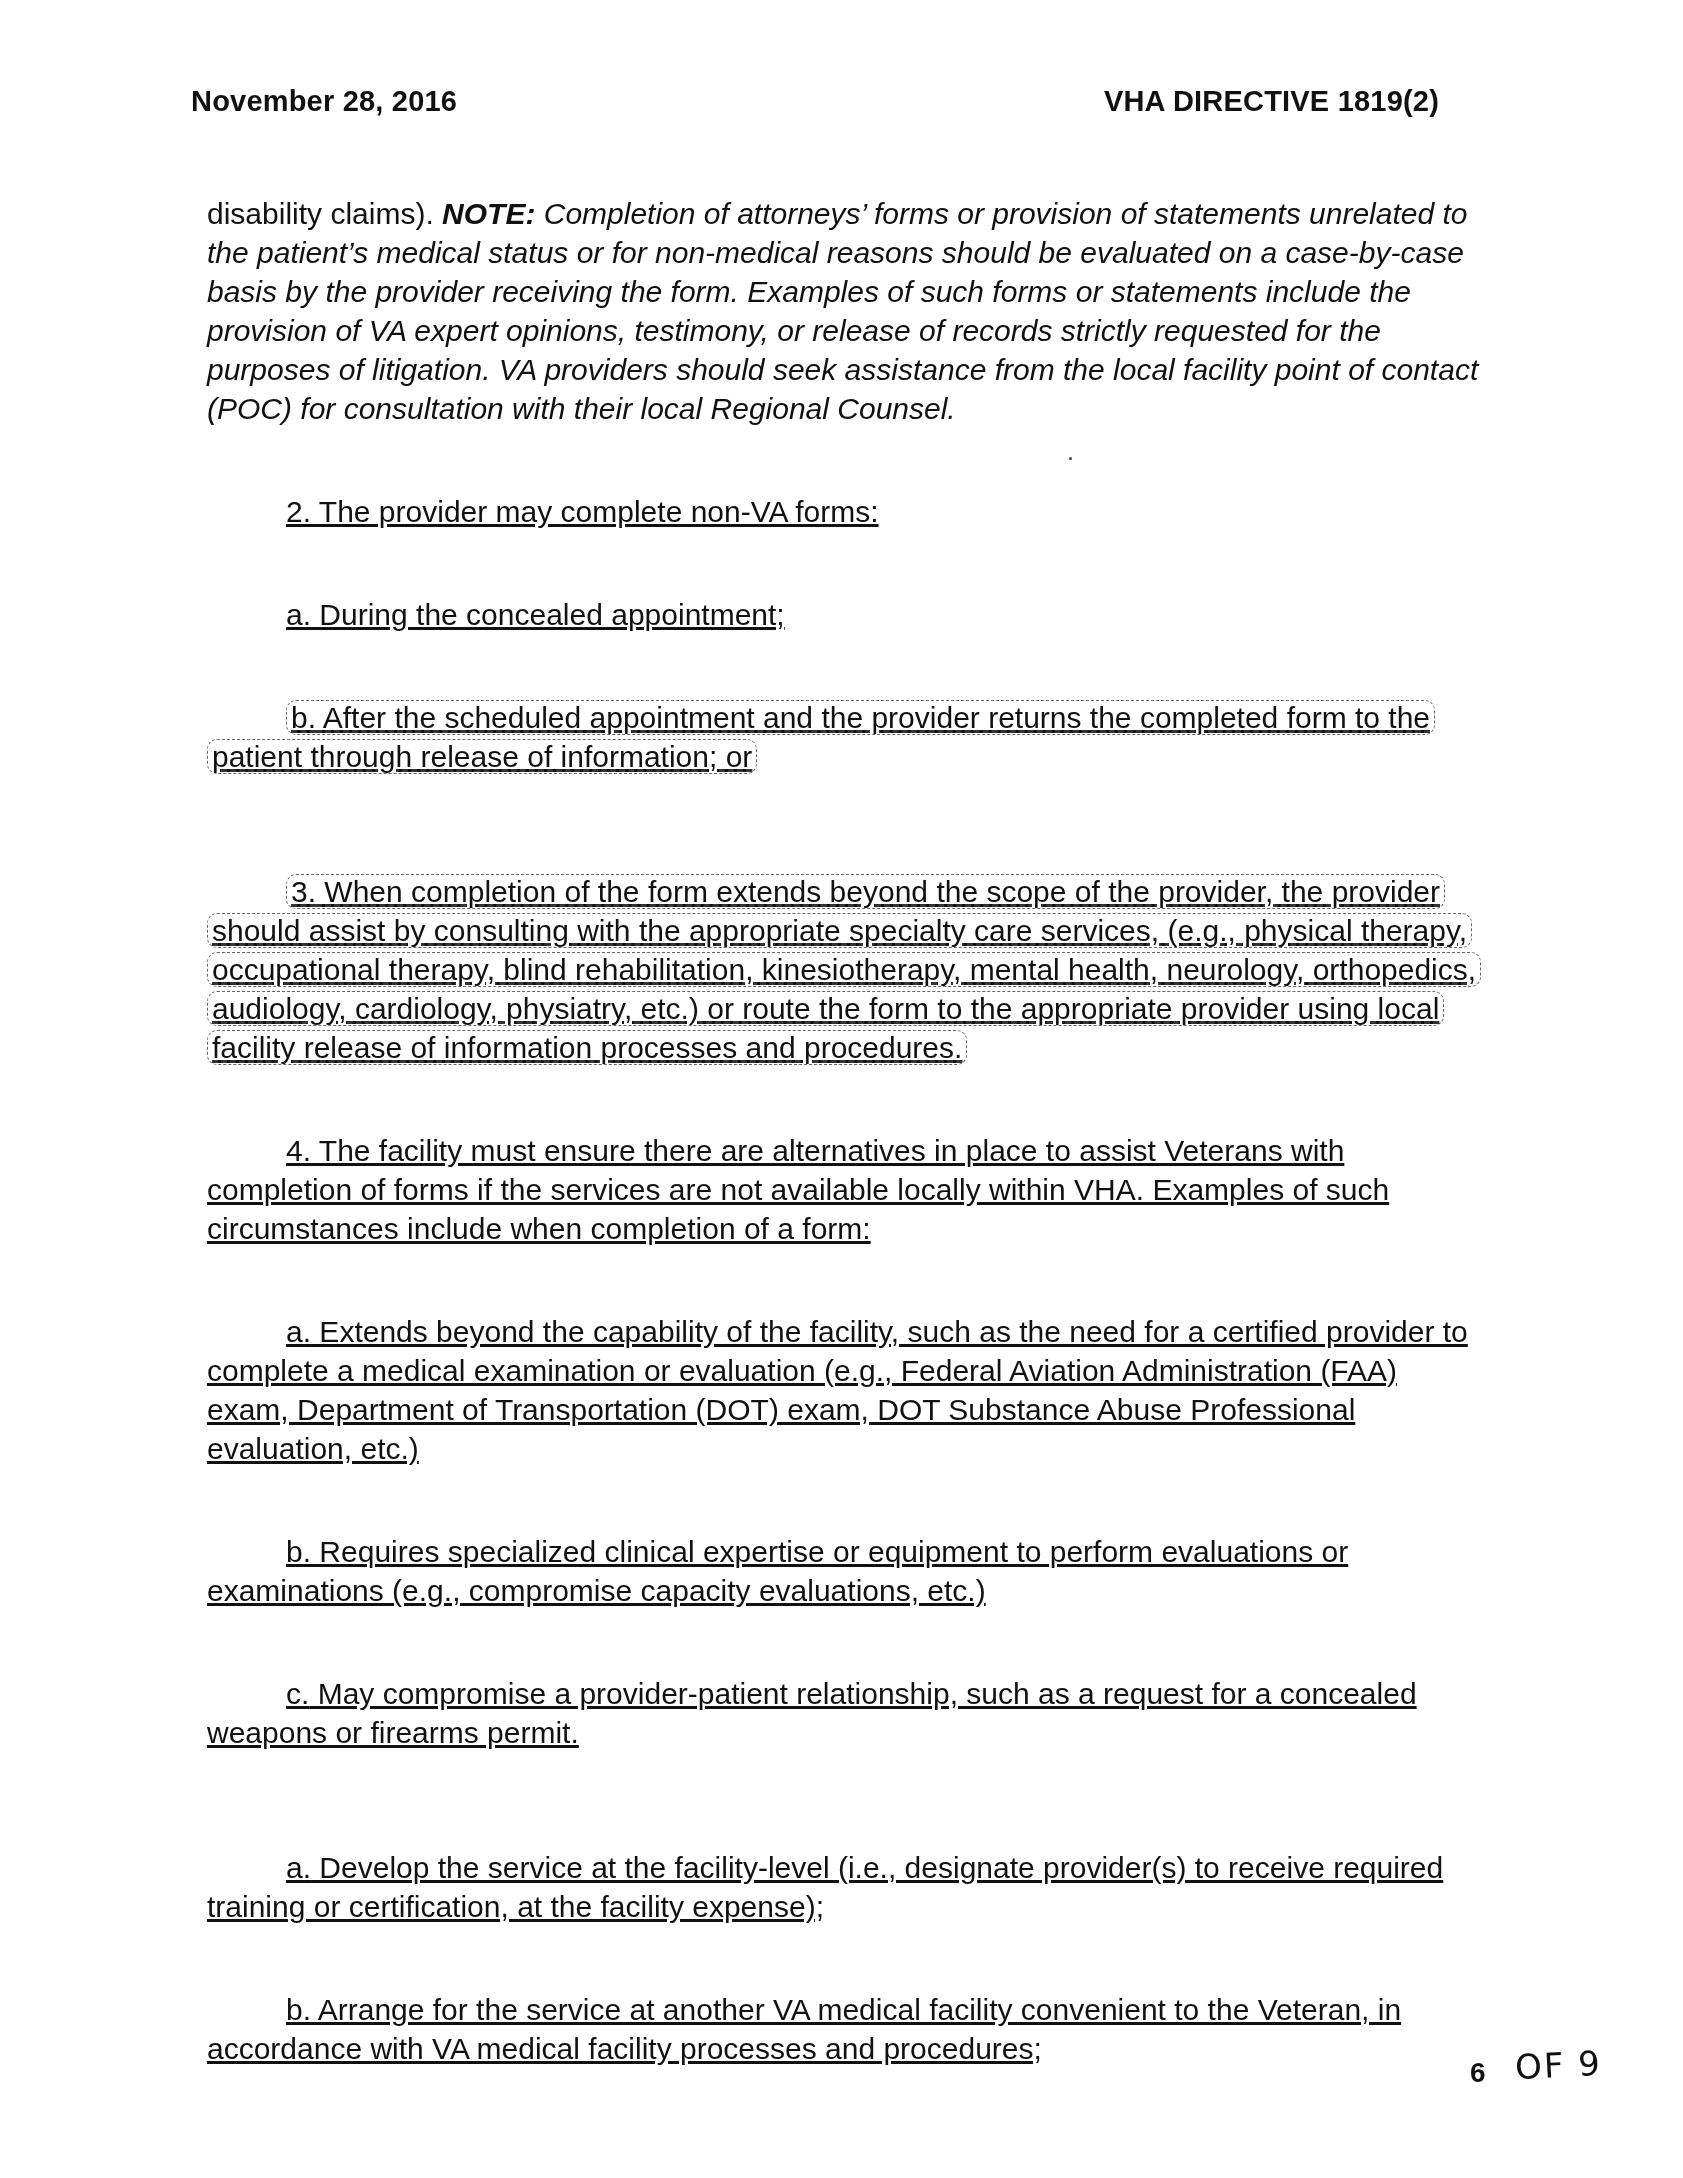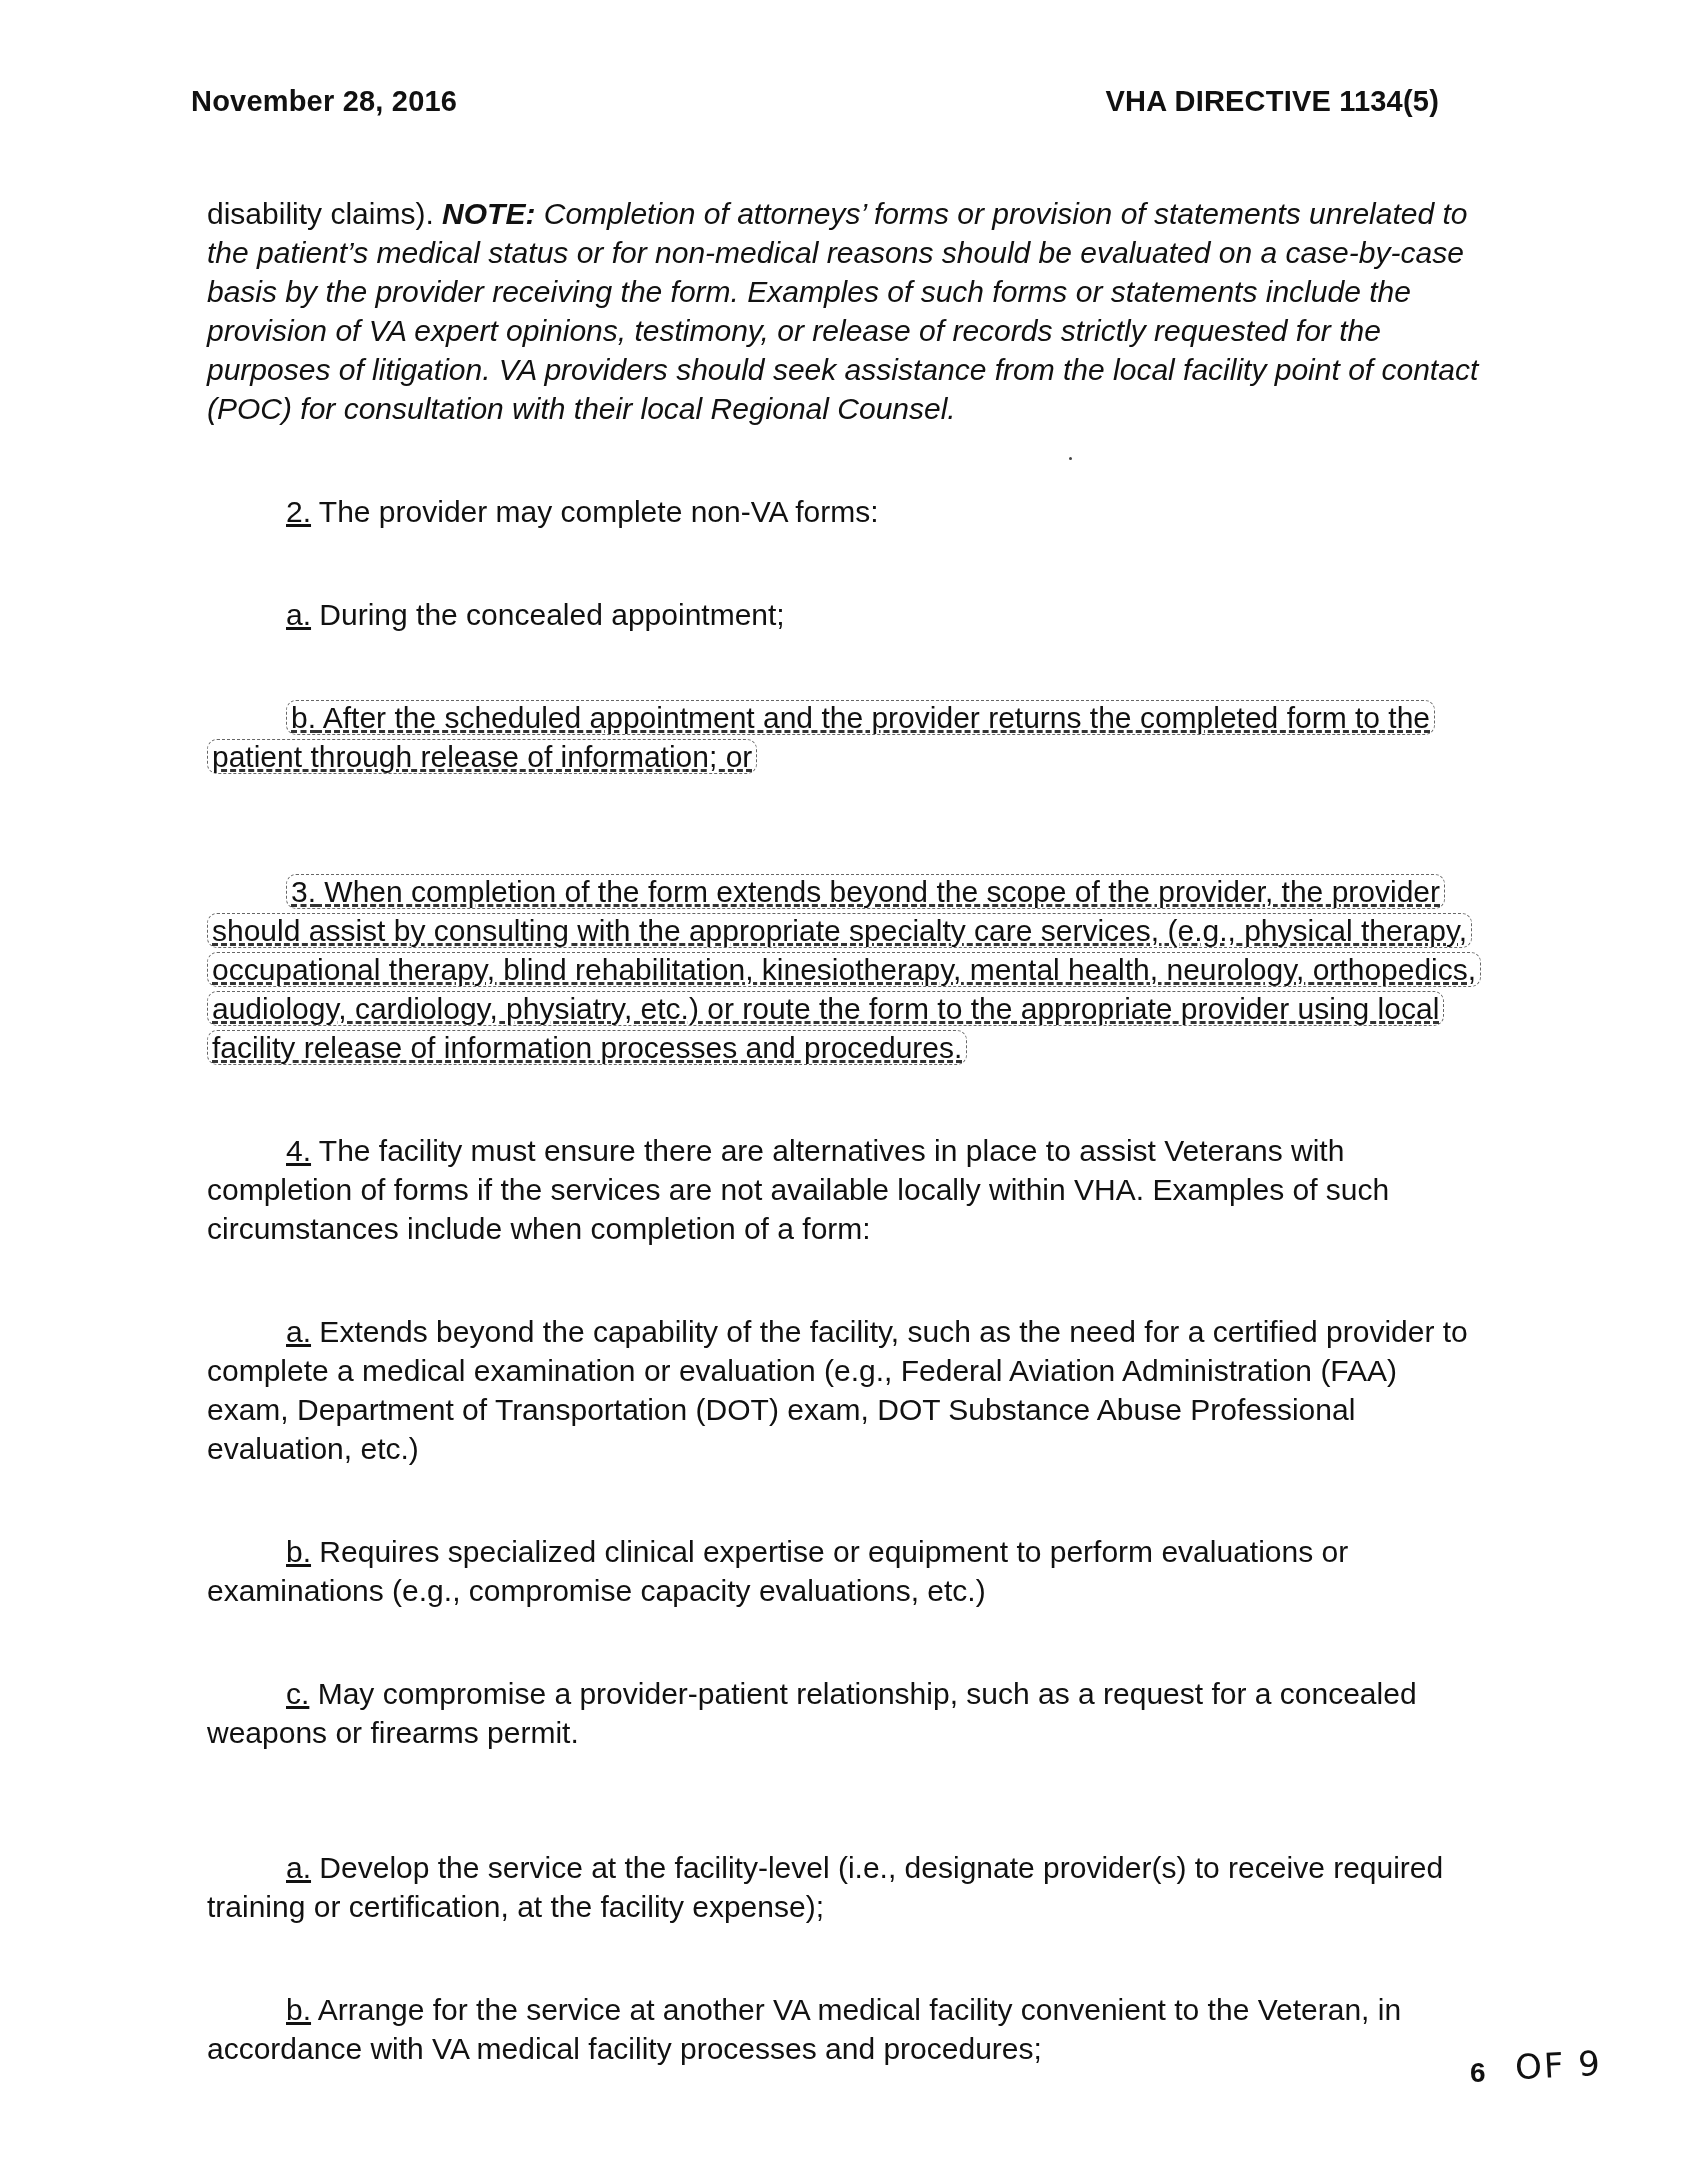--- a/index.html
+++ b/index.html
@@ -5,34 +5,34 @@
   html, body { margin: 0; padding: 0; background: #ffffff; }
   body { width: 1683px; height: 2178px; position: relative; overflow: hidden; color: #111; font-family: "Liberation Sans", sans-serif; }
   .page { position: absolute; left: 0; top: 0; width: 1637px; height: 2178px; }
   .hdr { position: absolute; top: 85px; font-weight: bold; font-size: 29px; letter-spacing: 0.2px; }
   .hdr-left { left: 191px; }
   .hdr-right { right: 198px; }
   .body { position: absolute; left: 191px; top: 178px; width: 1307px; font-size: 30px; line-height: 39px; }
   p { margin: 16px; }
   .note { font-style: italic; }
   .note b { font-weight: bold; }
-  .ind { text-indent: 79px; }
+  .ind { text-indent: 79px; text-decoration: underline; }
   .gap { height: 32px; }
   .num { text-decoration: underline; }
   .struck { text-decoration: underline; text-decoration-style: dashed; text-decoration-color: #333; border: 1px dashed #666; border-radius: 10px; padding: 0 4px; box-decoration-break: clone; -webkit-box-decoration-break: clone; }
   .footer { position: absolute; left: 1470px; top: 2057px; font-size: 28px; font-weight: bold; }
   .hand { position: absolute; left: 1515px; top: 2045px; font-family: "DejaVu Sans", sans-serif; font-size: 34px; font-weight: normal; letter-spacing: 2px; transform: rotate(-3deg); }
   .dot { position: absolute; left: 1069px; top: 457px; width: 3px; height: 3px; background: #444; border-radius: 50%; }
 </style>
 </head>
 <body>
 
 <div class="page">
   <div class="hdr hdr-left">November 28, 2016</div>
-  <div class="hdr hdr-right">VHA DIRECTIVE 1134(5)</div>
+  <div class="hdr hdr-right">VHA DIRECTIVE 1819(2)</div>
 
   <div class="dot"></div>
 
   <div class="body">
     <p class="note"><span style="font-style:normal">disability claims).  </span><b>NOTE:</b><span>  Completion of attorneys’ forms or provision of statements unrelated to the patient’s medical status or for non-medical reasons should be evaluated on a case-by-case basis by the provider receiving the form.  Examples of such forms or statements include the provision of VA expert opinions, testimony, or release of records strictly requested for the purposes of litigation.  VA providers should seek assistance from the local facility point of contact (POC) for consultation with their local Regional Counsel.</span></p>
 
     <div class="gap"></div>
     <p class="ind"><span class="num">2.</span><span> The provider may complete non-VA forms:</span></p>
 
     <div class="gap"></div>

